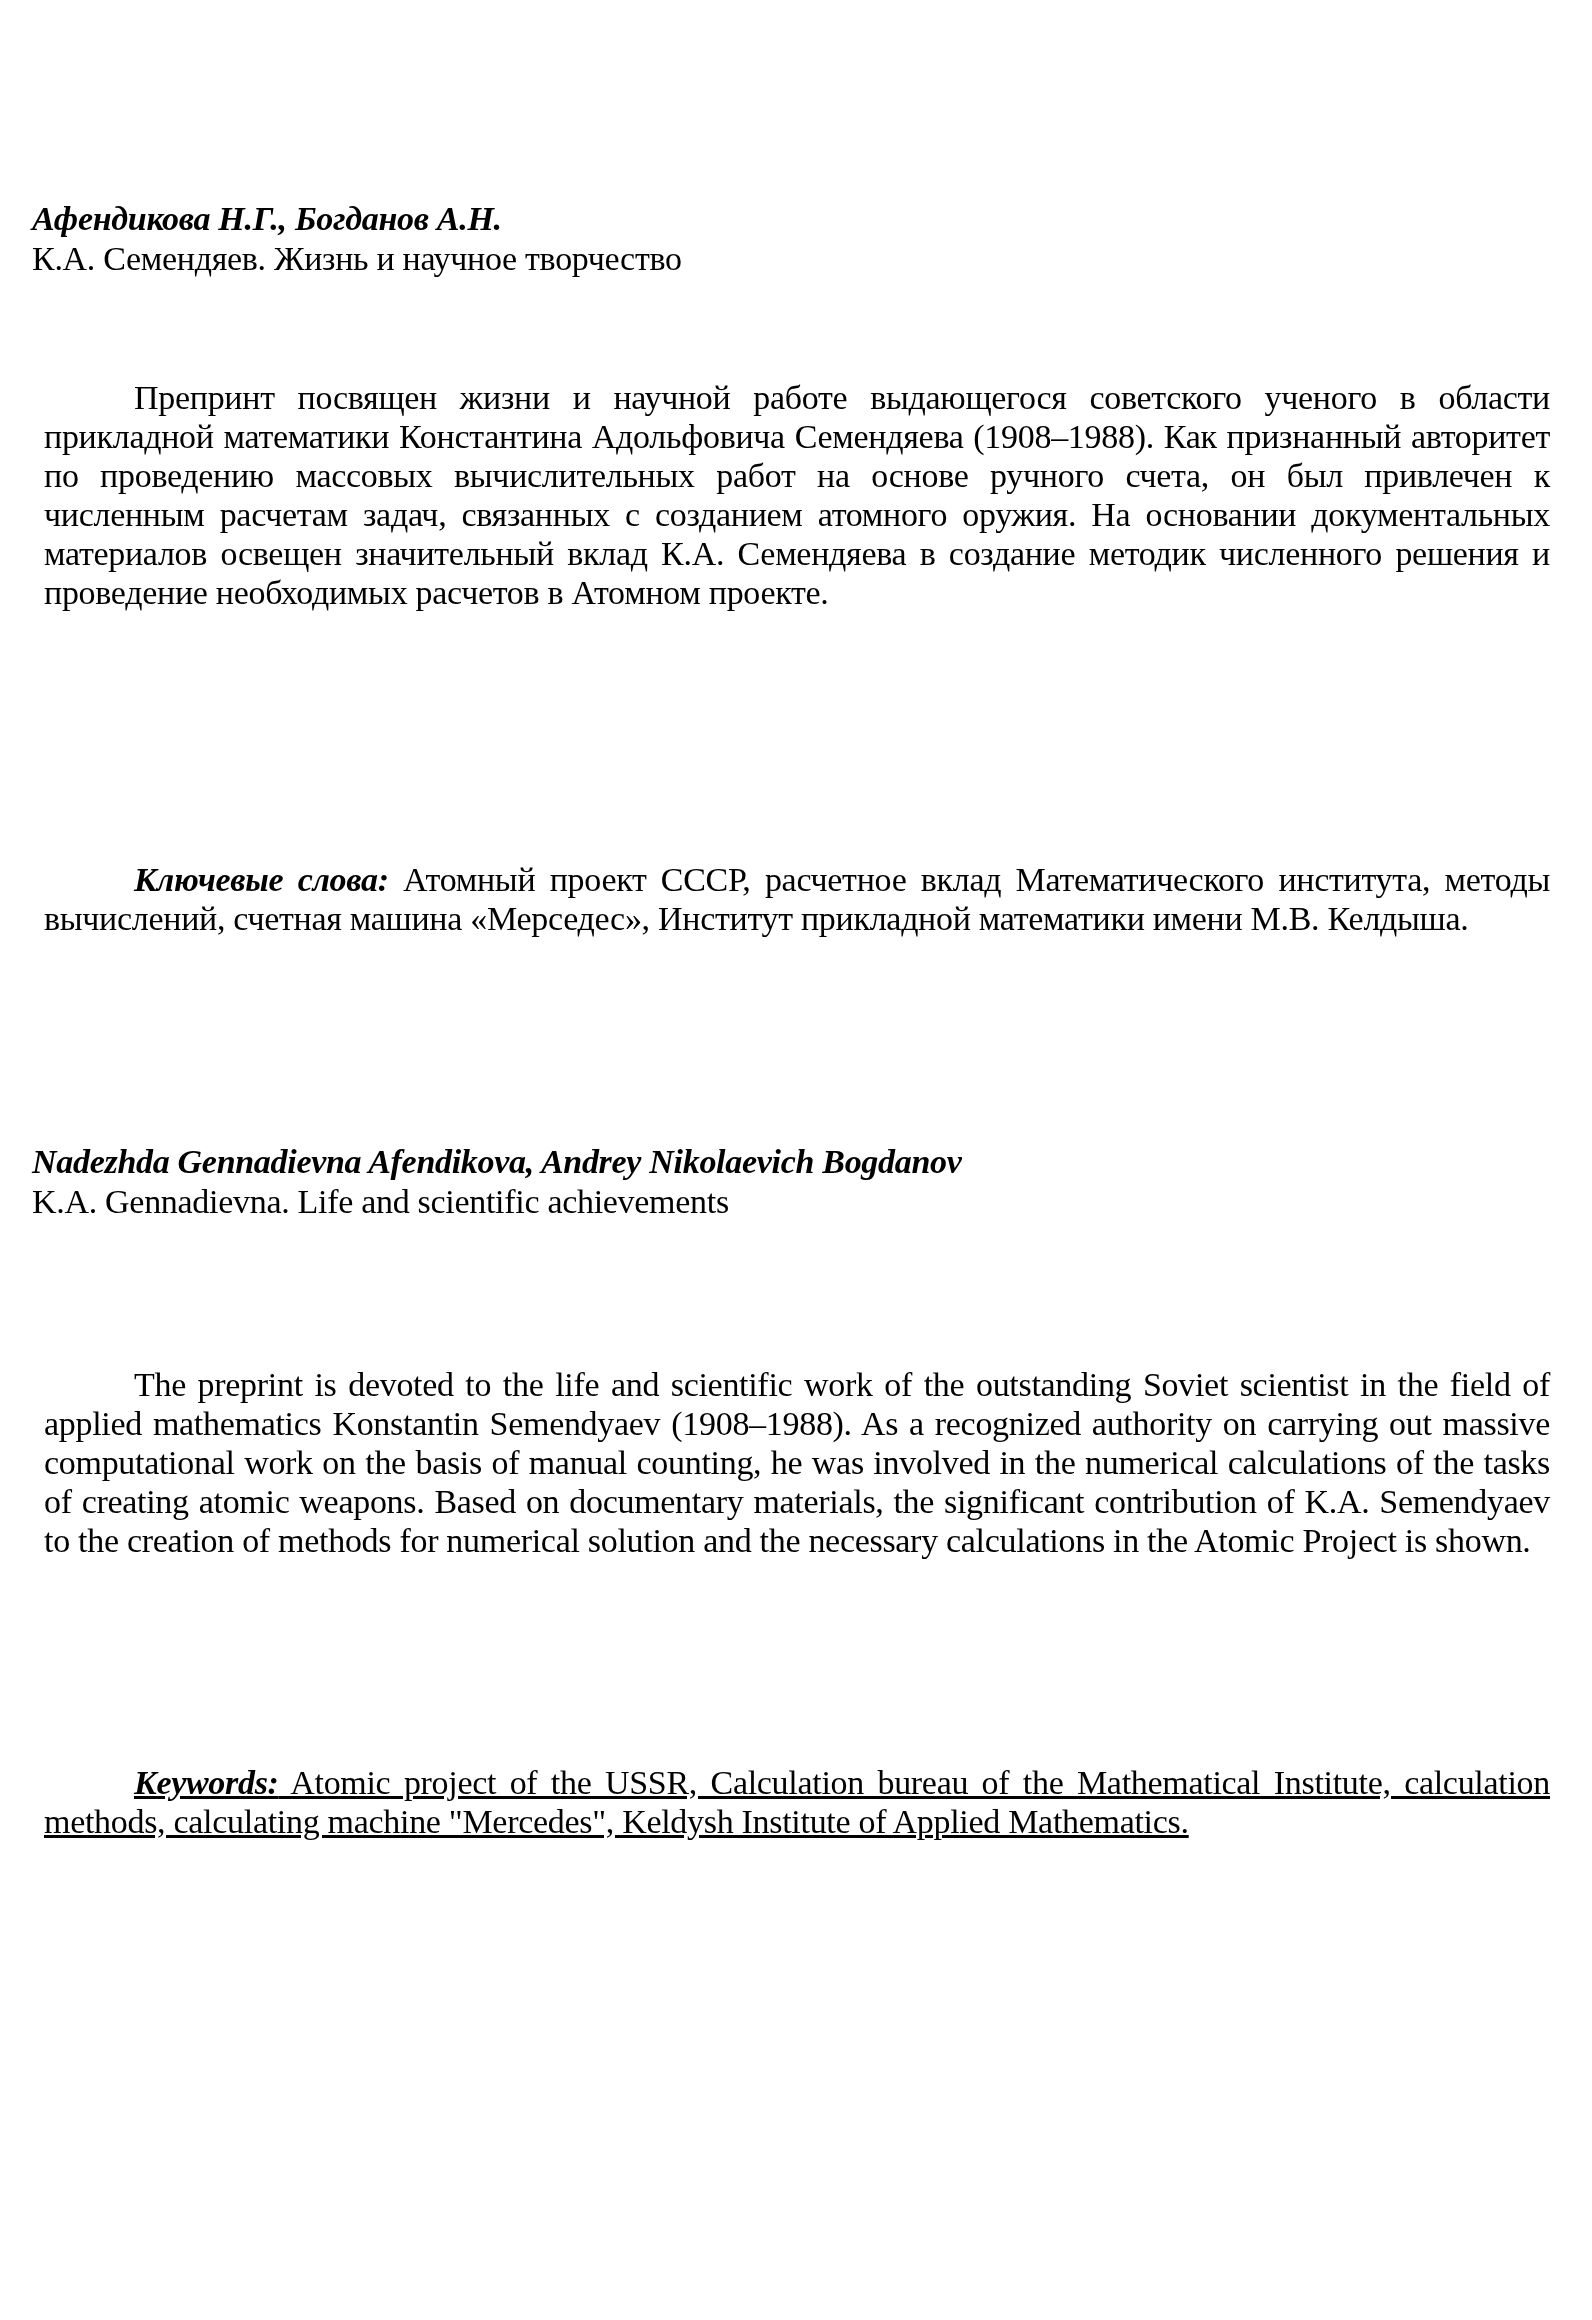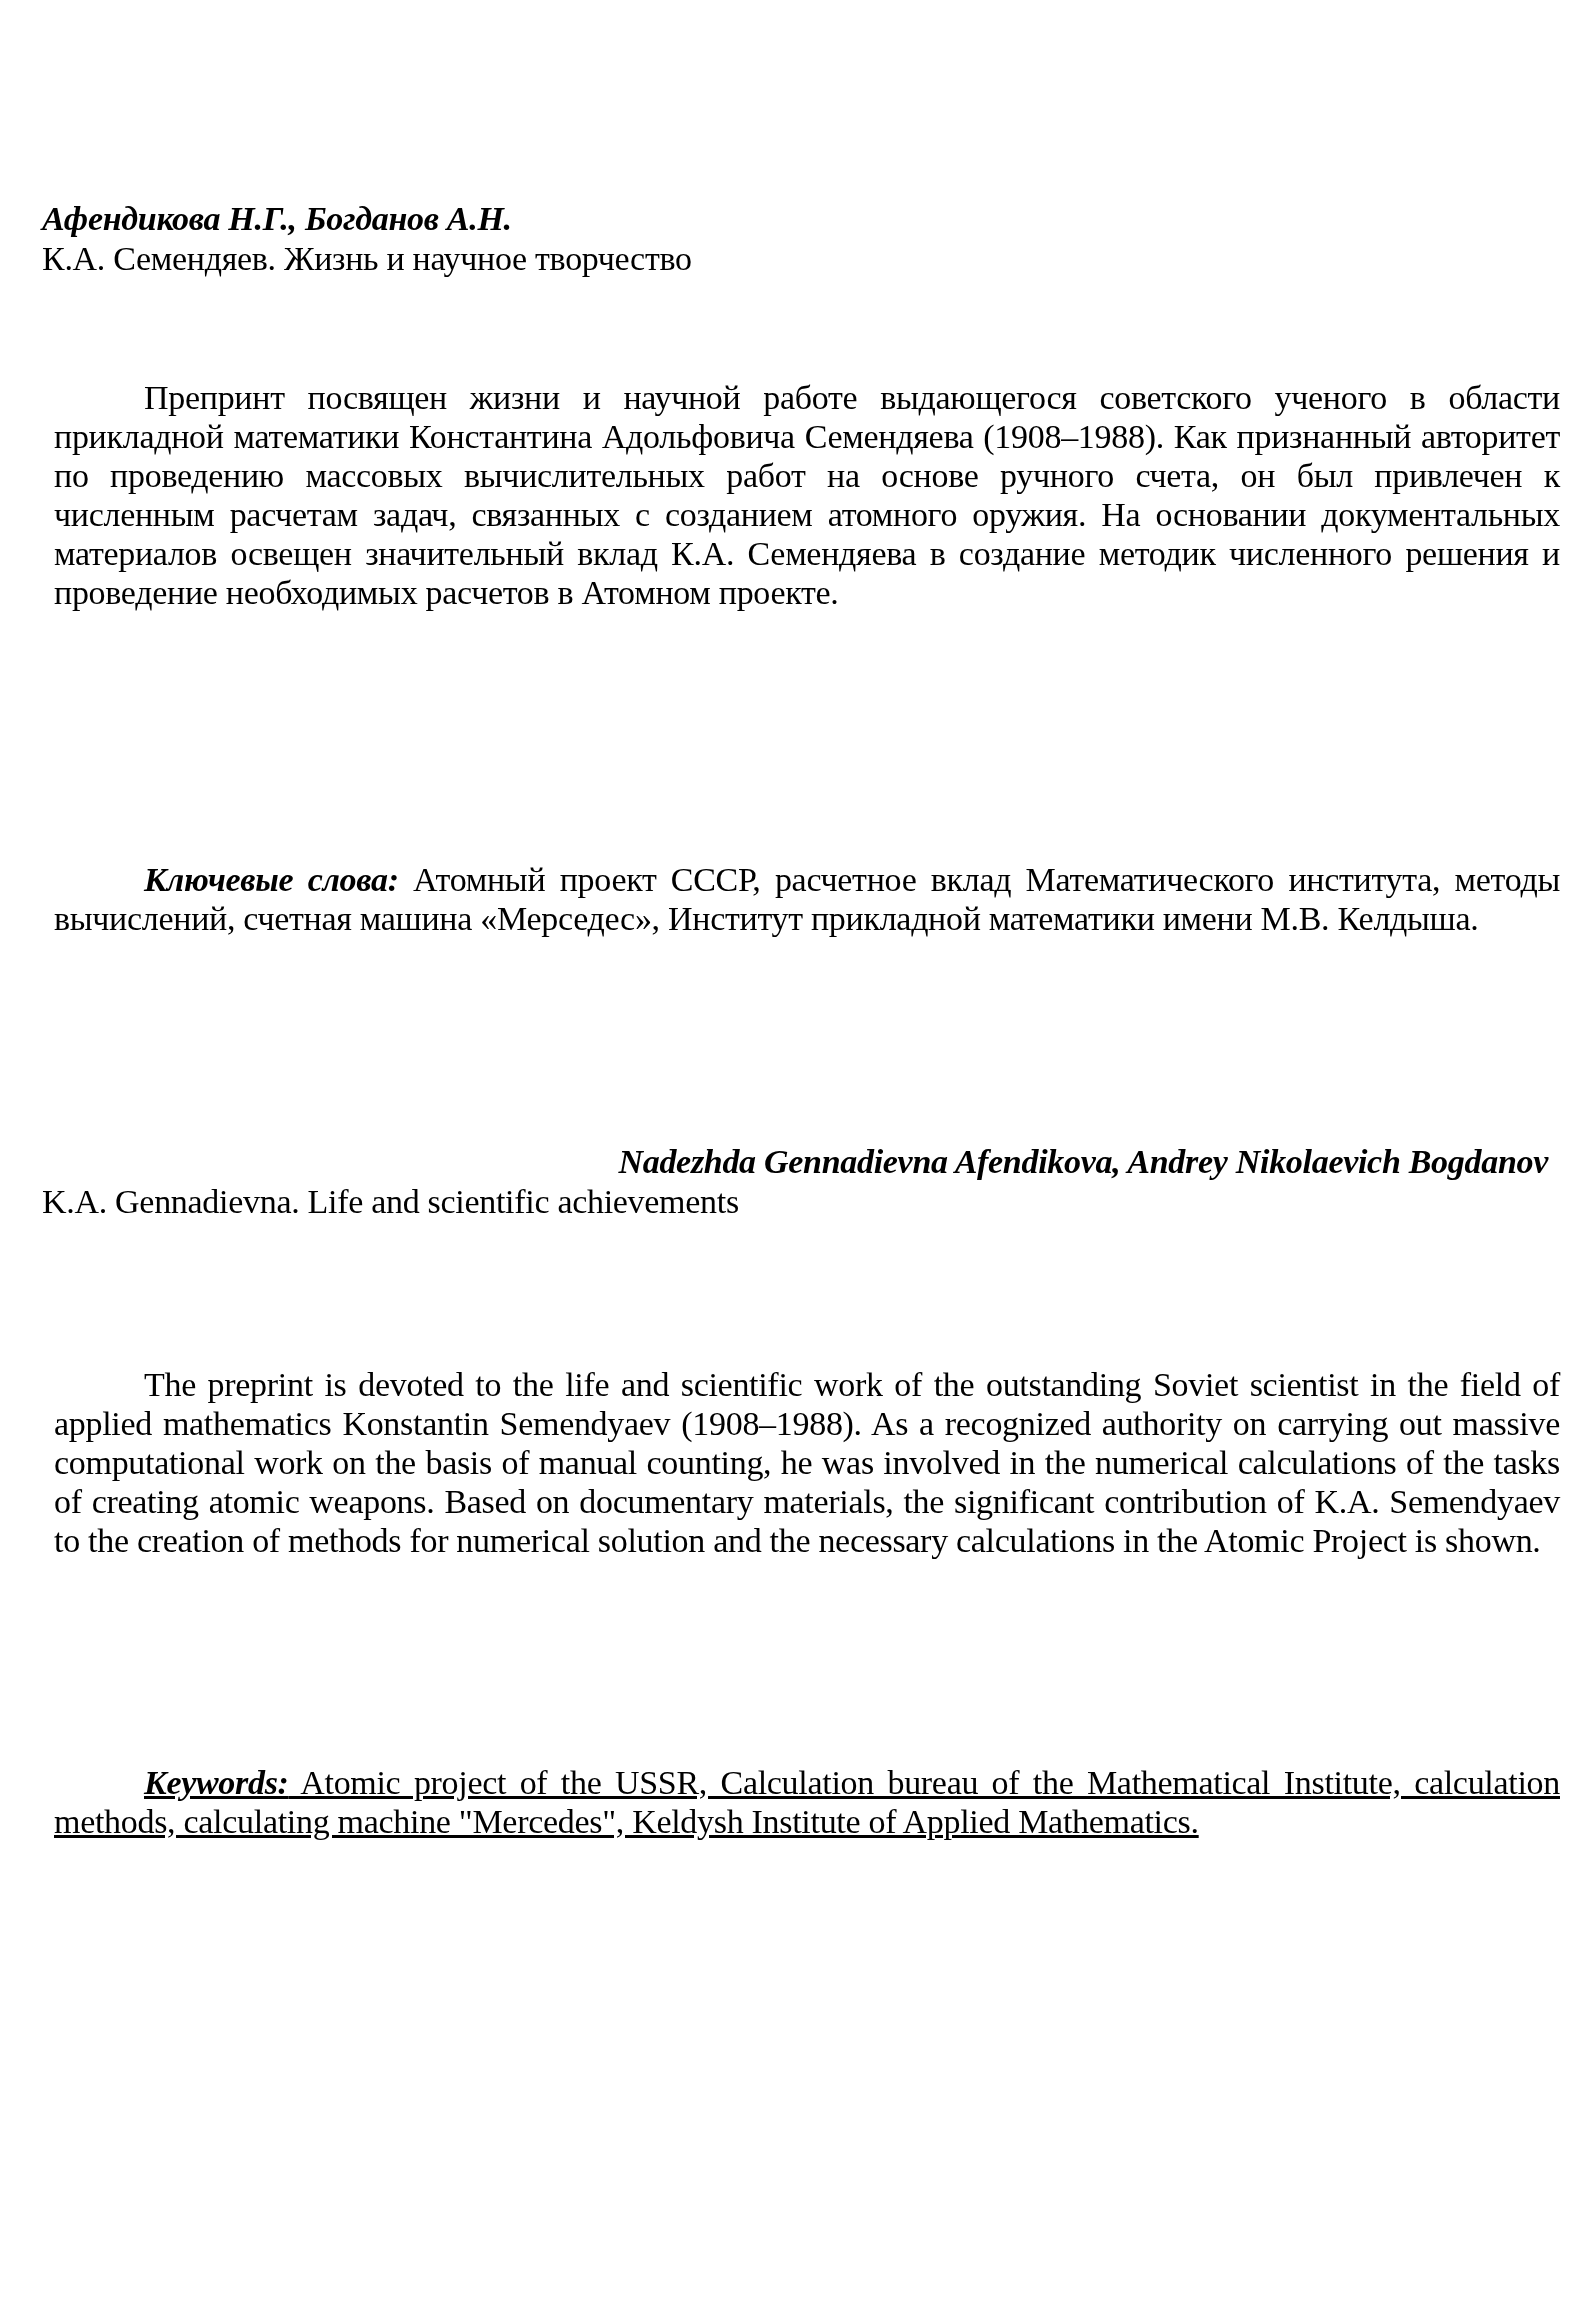--- a/index.html
+++ b/index.html
@@ -10,21 +10,21 @@
     body {
       width: 1592px;
       height: 2320px;
       position: relative;
       overflow: hidden;
       font-family: "Liberation Serif", "DejaVu Serif", serif;
       color: #000000;
     }
     .block {
       position: absolute;
-      left: 42px;
+      left: 32px;
       width: 1506px;
     }
     .authors {
       font-style: italic;
       font-weight: bold;
       font-size: 34px;
       line-height: 40px;
       letter-spacing: -0.3px;
     }
     .title-line {
@@ -48,19 +48,19 @@
 </head>
 <body>
 
 <div class="block authors" style="top:199px;">Афендикова Н.Г., Богданов А.Н.</div>
 <div class="block title-line" style="top:239px;">К.А. Семендяев. Жизнь и научное творчество</div>
 
 <p class="block para" style="top:366px;">Препринт посвящен жизни и научной работе выдающегося советского ученого в области прикладной математики Константина Адольфовича Семендяева (1908–1988). Как признанный авторитет по проведению массовых вычислительных работ на основе ручного счета, он был привлечен к численным расчетам задач, связанных с созданием атомного оружия. На основании документальных материалов освещен значительный вклад К.А. Семендяева в создание методик численного решения и проведение необходимых расчетов в Атомном проекте.</p>
 
 <p class="block para" style="top:848px;"><span class="kw-label">Ключевые слова:</span><span> Атомный проект СССР, расчетное вклад Математического института, методы вычислений, счетная машина «Мерседес», Институт прикладной математики имени М.В. Келдыша.</span></p>
 
-<div class="block authors" style="top:1142px;text-align:right;">Nadezhda Gennadievna Afendikova, Andrey Nikolaevich Bogdanov</div>
+<div class="block authors" style="top:1142px;">Nadezhda Gennadievna Afendikova, Andrey Nikolaevich Bogdanov</div>
 <div class="block title-line" style="top:1182px;">K.A. Gennadievna. Life and scientific achievements</div>
 
 <p class="block para" style="top:1353px;">The preprint is devoted to the life and scientific work of the outstanding Soviet scientist in the field of applied mathematics Konstantin Semendyaev (1908–1988). As a recognized authority on carrying out massive computational work on the basis of manual counting, he was involved in the numerical calculations of the tasks of creating atomic weapons. Based on documentary materials, the significant contribution of K.A. Semendyaev to the creation of methods for numerical solution and the necessary calculations in the Atomic Project is shown.</p>
 
 <p class="block para" style="top:1751px;text-decoration:underline;"><span class="kw-label">Keywords:</span><span> Atomic project of the USSR, Calculation bureau of the Mathematical Institute, calculation methods, calculating machine "Mercedes", Keldysh Institute of Applied Mathematics.</span></p>
 
 
 </body></html>

